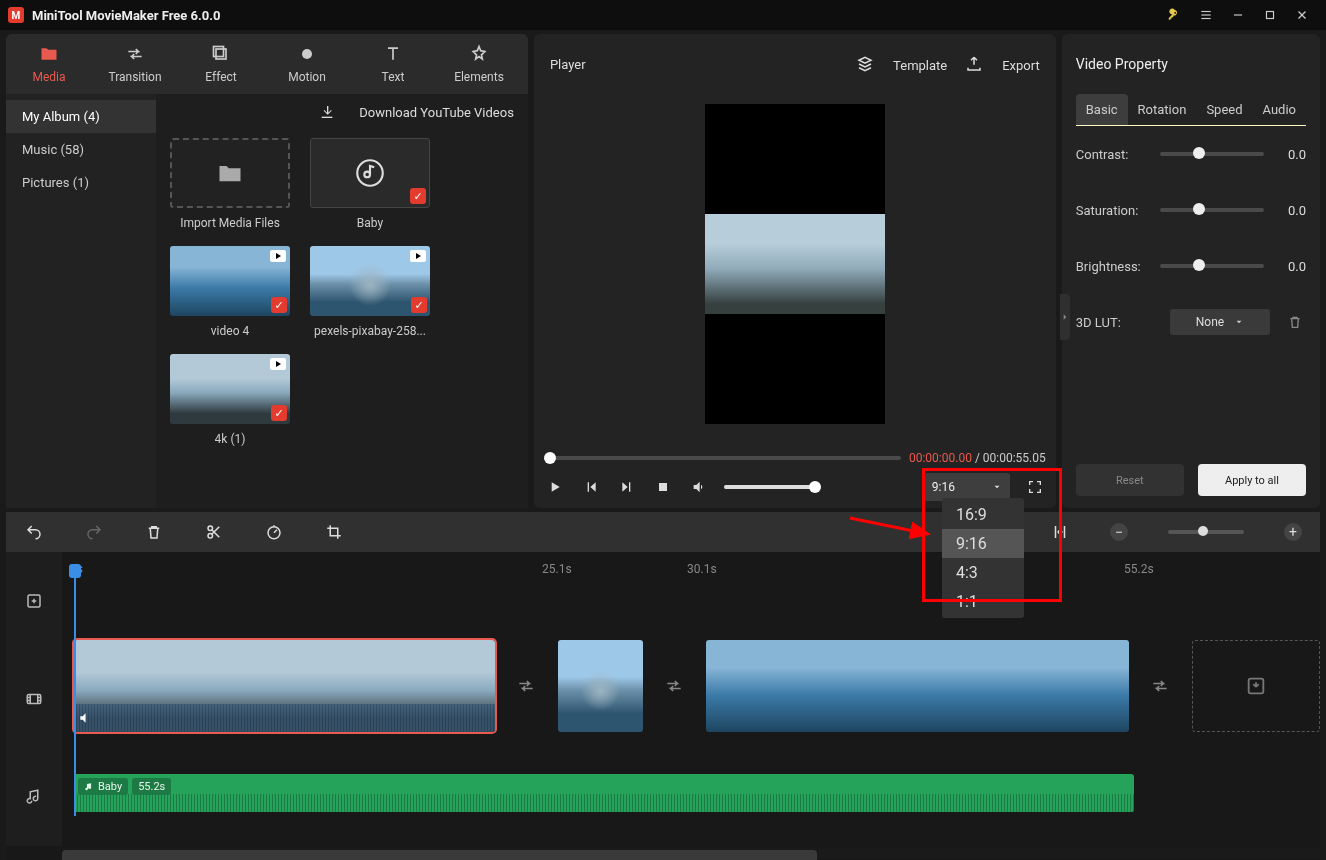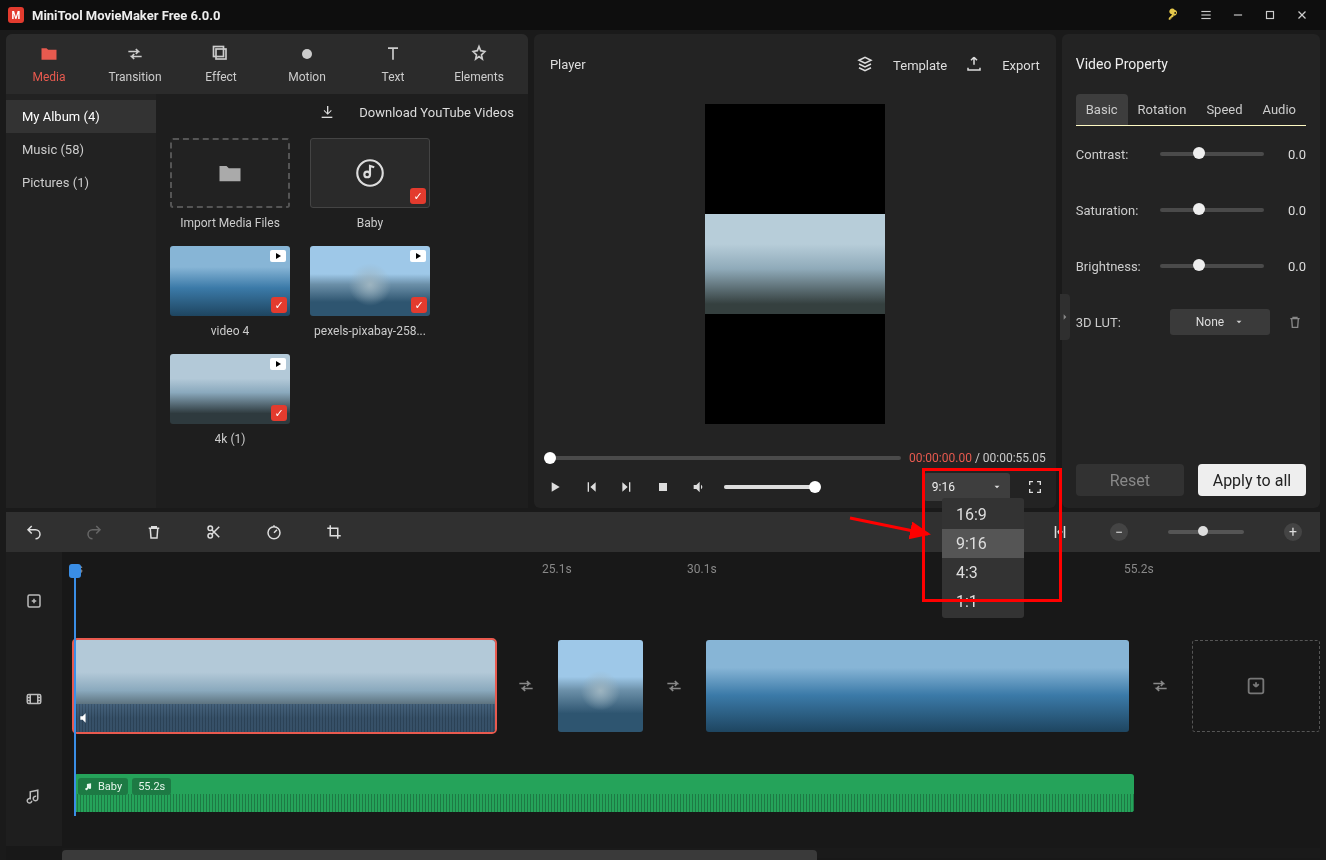--- a/index.html
+++ b/index.html
@@ -70,21 +70,21 @@
 .prop-tabs { display:flex; border-bottom:1px solid #fef9c3; }
 .prop-tab { padding:8px 10px; cursor:pointer; color:#ccc; font-size:13px; border-radius:4px 4px 0 0; }
 .prop-tab.active { background:#3d3d3d; }
 .prop-row { display:flex; align-items:center; height:56px; gap:8px; }
 .prop-row .plabel { width:76px; color:#ccc; font-size:13px; }
 .pslider { flex:1; height:4px; background:#4a4a4a; border-radius:2px; position:relative; }
 .pslider .knob { position:absolute; left:32%; top:-5px; width:12px; height:12px; background:#eee; border-radius:50%; }
 .pval { width:34px; text-align:right; color:#ddd; font-size:13px; }
 .lut-sel { width:100px; height:26px; background:#3a3a3a; border-radius:3px; display:flex; align-items:center; justify-content:center; gap:10px; cursor:pointer; color:#ddd; font-size:12px; }
 .right-actions { position:absolute; bottom:12px; left:14px; right:14px; display:flex; gap:14px; }
-.rbtn { flex:1; height:32px; border-radius:4px; display:flex; align-items:center; justify-content:center; cursor:pointer; font-size:16px; }
+.rbtn { flex:1; height:32px; border-radius:4px; display:flex; align-items:center; justify-content:center; cursor:pointer; font-size:11px; }
 .rbtn.reset { background:#323232; color:#888; }
 .rbtn.apply { background:#eee; color:#222; }
 .expand-ind { position:absolute; left:-2px; top:260px; width:10px; height:46px; background:#2f2f2f; border-radius:0 4px 4px 0; display:flex; align-items:center; justify-content:center; }
 .toolbar2 { position:absolute; top:512px; left:6px; right:6px; height:40px; background:#303030; display:flex; align-items:center; padding:0 18px; gap:40px; }
 .tb2 { width:20px; height:20px; display:flex; align-items:center; justify-content:center; cursor:pointer; }
 .tb2 svg { width:18px; height:18px; stroke:#ddd; }
 .tb2.dim svg { stroke:#666; }
 .toolbar2 .spacer { flex:1; }
 .zslider { width:76px; height:4px; background:#555; border-radius:2px; position:relative; }
 .zslider .knob { position:absolute; left:40%; top:-4px; width:10px; height:10px; background:#ddd; border-radius:50%; }

